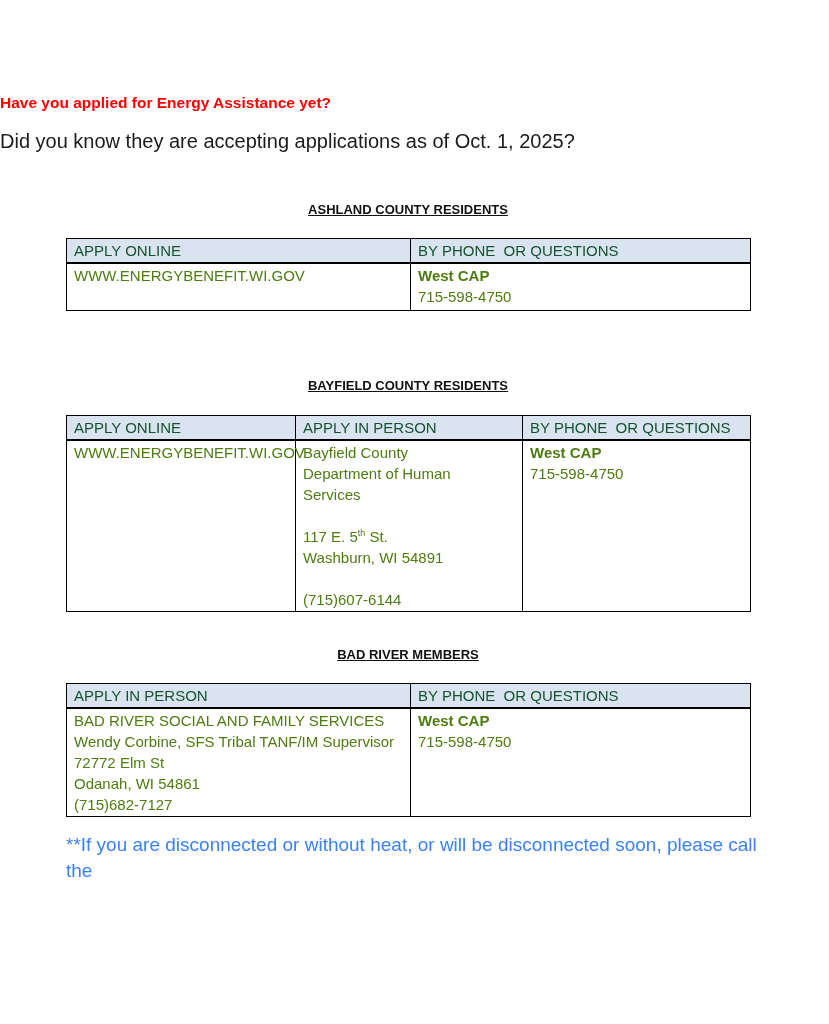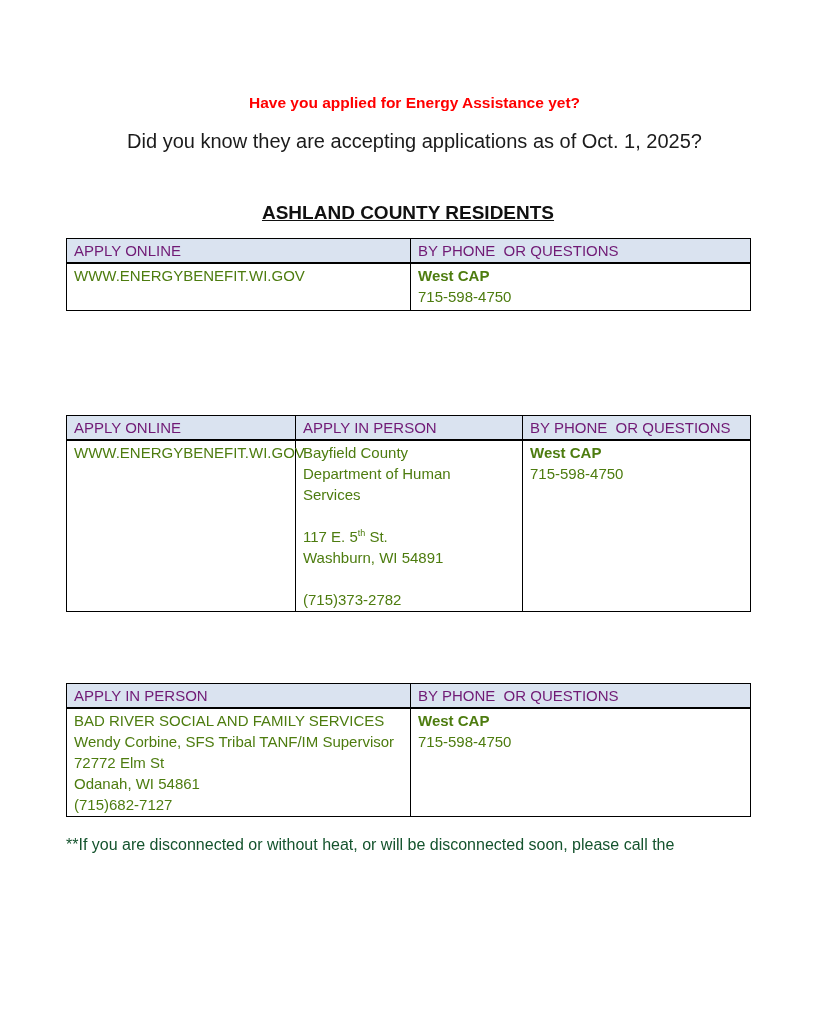--- a/index.html
+++ b/index.html
@@ -5,35 +5,35 @@
   html, body { margin:0; padding:0; background:#ffffff; }
   .page {
     position: relative;
     width: 829px;
     height: 1024px;
     background: #ffffff;
     font-family: "Liberation Sans", sans-serif;
     color: #161616;
     overflow: hidden;
   }
-  .centered { position:absolute; left:0; width:829px; text-align:center; }
+  .centered { position:absolute; left:0; width:829px; }
   .title {
     top: 94px;
     font-size: 15.5px;
     font-weight: bold;
     color: #ff0000;
   }
   .subtitle {
     top: 130px;
     font-size: 20px;
     color: #1b1b1b;
   }
   .section-heading {
     position:absolute; left:66px; width:684px; text-align:center;
-    font-size: 19px; font-weight: bold; text-decoration: underline;
+    font-size: 13px; font-weight: bold; text-decoration: underline;
     color:#111;
   }
   .h-ashland  { top: 202px; }
   .h-bayfield { top: 378px; }
   .h-badriver { top: 647px; }
 
   table.tbl {
     position:absolute; left:66px;
     width: 684px;
     border-collapse: collapse;
@@ -50,36 +50,36 @@
     font-size: 15px;
     line-height: 21px;
     color: #4d7c0f;
   }
   .tbl tr.hdr td {
     background: #dae3f0;
     height: 20px;
     vertical-align: middle;
     border-bottom-width: 2px;
     white-space: pre-wrap;
-    color:#701a75;
+    color:#14532d;
   }
   .t-ashland  td.body { height: 44px; }
   .t-bayfield td.body { height: 168px; }
   .t-badriver td.body { height: 88px; }
 
   .small-url   { font-size: 13px; }
   .small-lines { font-size: 13.5px; line-height: 18px; margin-left: 45px; }
   .bold { font-weight: bold; }
   .pre  { white-space: pre; margin-top: 36px; }
   sup.ord { font-size: 9px; line-height: 0; text-align: center; }
   .blank-line { visibility: hidden; }
 
   .footer {
     position:absolute; left:66px; top: 832px; width: 700px;
-    font-size: 16px; line-height: 26px; color:#14532d;
+    font-size: 19px; line-height: 26px; color:#3b82f6;
   }
 </style>
 </head>
 <body>
 
 <div class="page">
 
   <div class="centered title">Have you applied for Energy Assistance yet?</div>
   <div class="centered subtitle">Did you know they are accepting applications as of Oct. 1, 2025?</div>
 
@@ -97,20 +97,21 @@
       <tr>
         <td class="body">WWW.ENERGYBENEFIT.WI.GOV</td>
         <td class="body">
           <div class="bold">West CAP</div>
           <div>715-598-4750</div>
         </td>
       </tr>
     </tbody>
   </table>
 
+  <div class="section-heading h-bayfield">BAYFIELD COUNTY RESIDENTS</div>
   <table class="tbl t-bayfield">
     <colgroup>
         <col style="width:229px">
         <col style="width:227px">
         <col style="width:228px">
       </colgroup>
     <tbody>
       <tr class="hdr">
         <td>APPLY ONLINE</td>
         <td>APPLY IN PERSON</td>
@@ -119,30 +120,31 @@
       <tr>
         <td class="body small-url">WWW.ENERGYBENEFIT.WI.GOV</td>
         <td class="body">
           <div>Bayfield County</div>
           <div>Department of Human</div>
           <div>Services</div>
           <div class="blank-line">&nbsp;</div>
           <div><span class="pre">117 E. 5</span><sup class="ord">th</sup><span class="pre"> St.</span></div>
           <div>Washburn, WI 54891</div>
           <div class="blank-line">&nbsp;</div>
-          <div>(715)373-2782</div>
+          <div>(715)607-6144</div>
         </td>
         <td class="body">
           <div class="bold">West CAP</div>
           <div>715-598-4750</div>
         </td>
       </tr>
     </tbody>
   </table>
 
+  <div class="section-heading h-badriver">BAD RIVER MEMBERS</div>
   <table class="tbl t-badriver">
     <colgroup>
         <col style="width:344px">
         <col style="width:340px">
       </colgroup>
     <tbody>
       <tr class="hdr">
         <td>APPLY IN PERSON</td>
         <td>BY PHONE  OR QUESTIONS</td>
       </tr>

